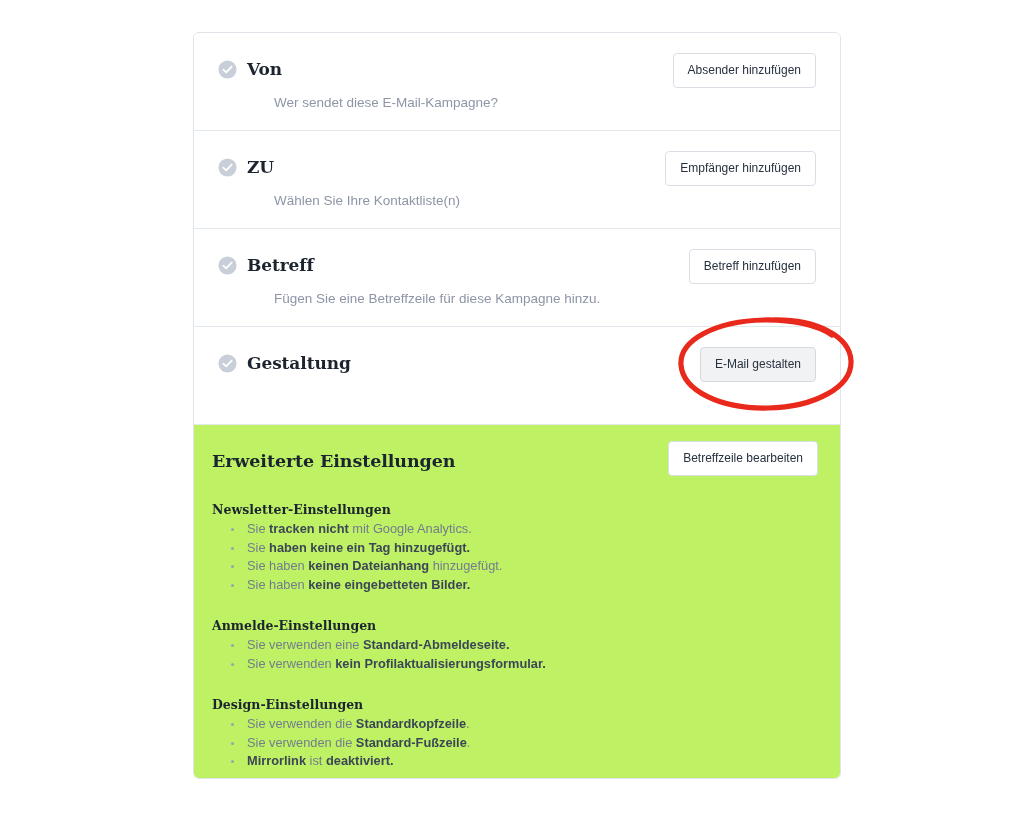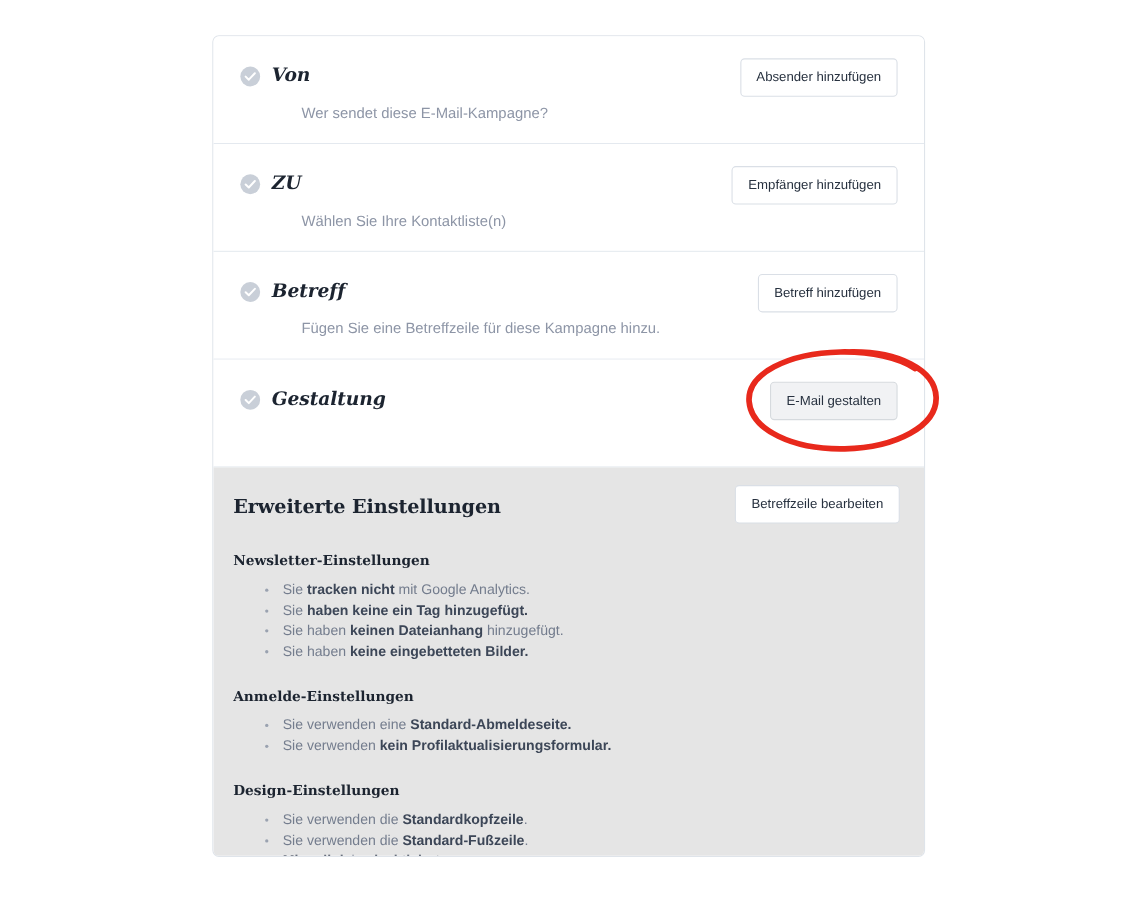--- a/index.html
+++ b/index.html
@@ -43,21 +43,20 @@
     border-bottom: 1px solid #e4e9ef;
     background: #ffffff;
     height: 98px;
   }
 
   .step-head {
     display: flex;
     align-items: center;
     gap: 10px;
     height: 24px;
-    font-style: italic;
   }
 
   .check-icon {
     flex: 0 0 auto;
     width: 19px;
     height: 19px;
     display: block;
   }
 
   .step-title {
@@ -96,21 +95,21 @@
   }
   .btn.hover {
     background: #f1f2f4;
     border-color: #d6dade;
   }
 
   
   .advanced {
     position: relative;
     box-sizing: border-box;
-    background: #e5e5e5;
+    background: #bef264;
     padding: 26px 24px 30px 18px;
     height: 353px;
   }
 
   .advanced-title {
     font-family: "DejaVu Serif", "Liberation Serif", serif;
     font-size: 17.5px;
     font-weight: bold;
     color: #1c2430;
     margin: 0 0 0 0;
@@ -133,21 +132,21 @@
   .group-title {
     font-family: "DejaVu Serif", "Liberation Serif", serif;
     font-size: 12.5px;
     font-weight: bold;
     color: #1c2430;
     margin: 0 0 3px 0;
   }
 
   .group ul {
     list-style: none;
-    margin: 10px;
+    margin: 0;
     padding: 0;
   }
 
   .group li {
     position: relative;
     padding-left: 35px;
     font-family: "Liberation Sans", sans-serif;
     font-size: 12.8px;
     color: #737c8d;
     line-height: 18.5px;

